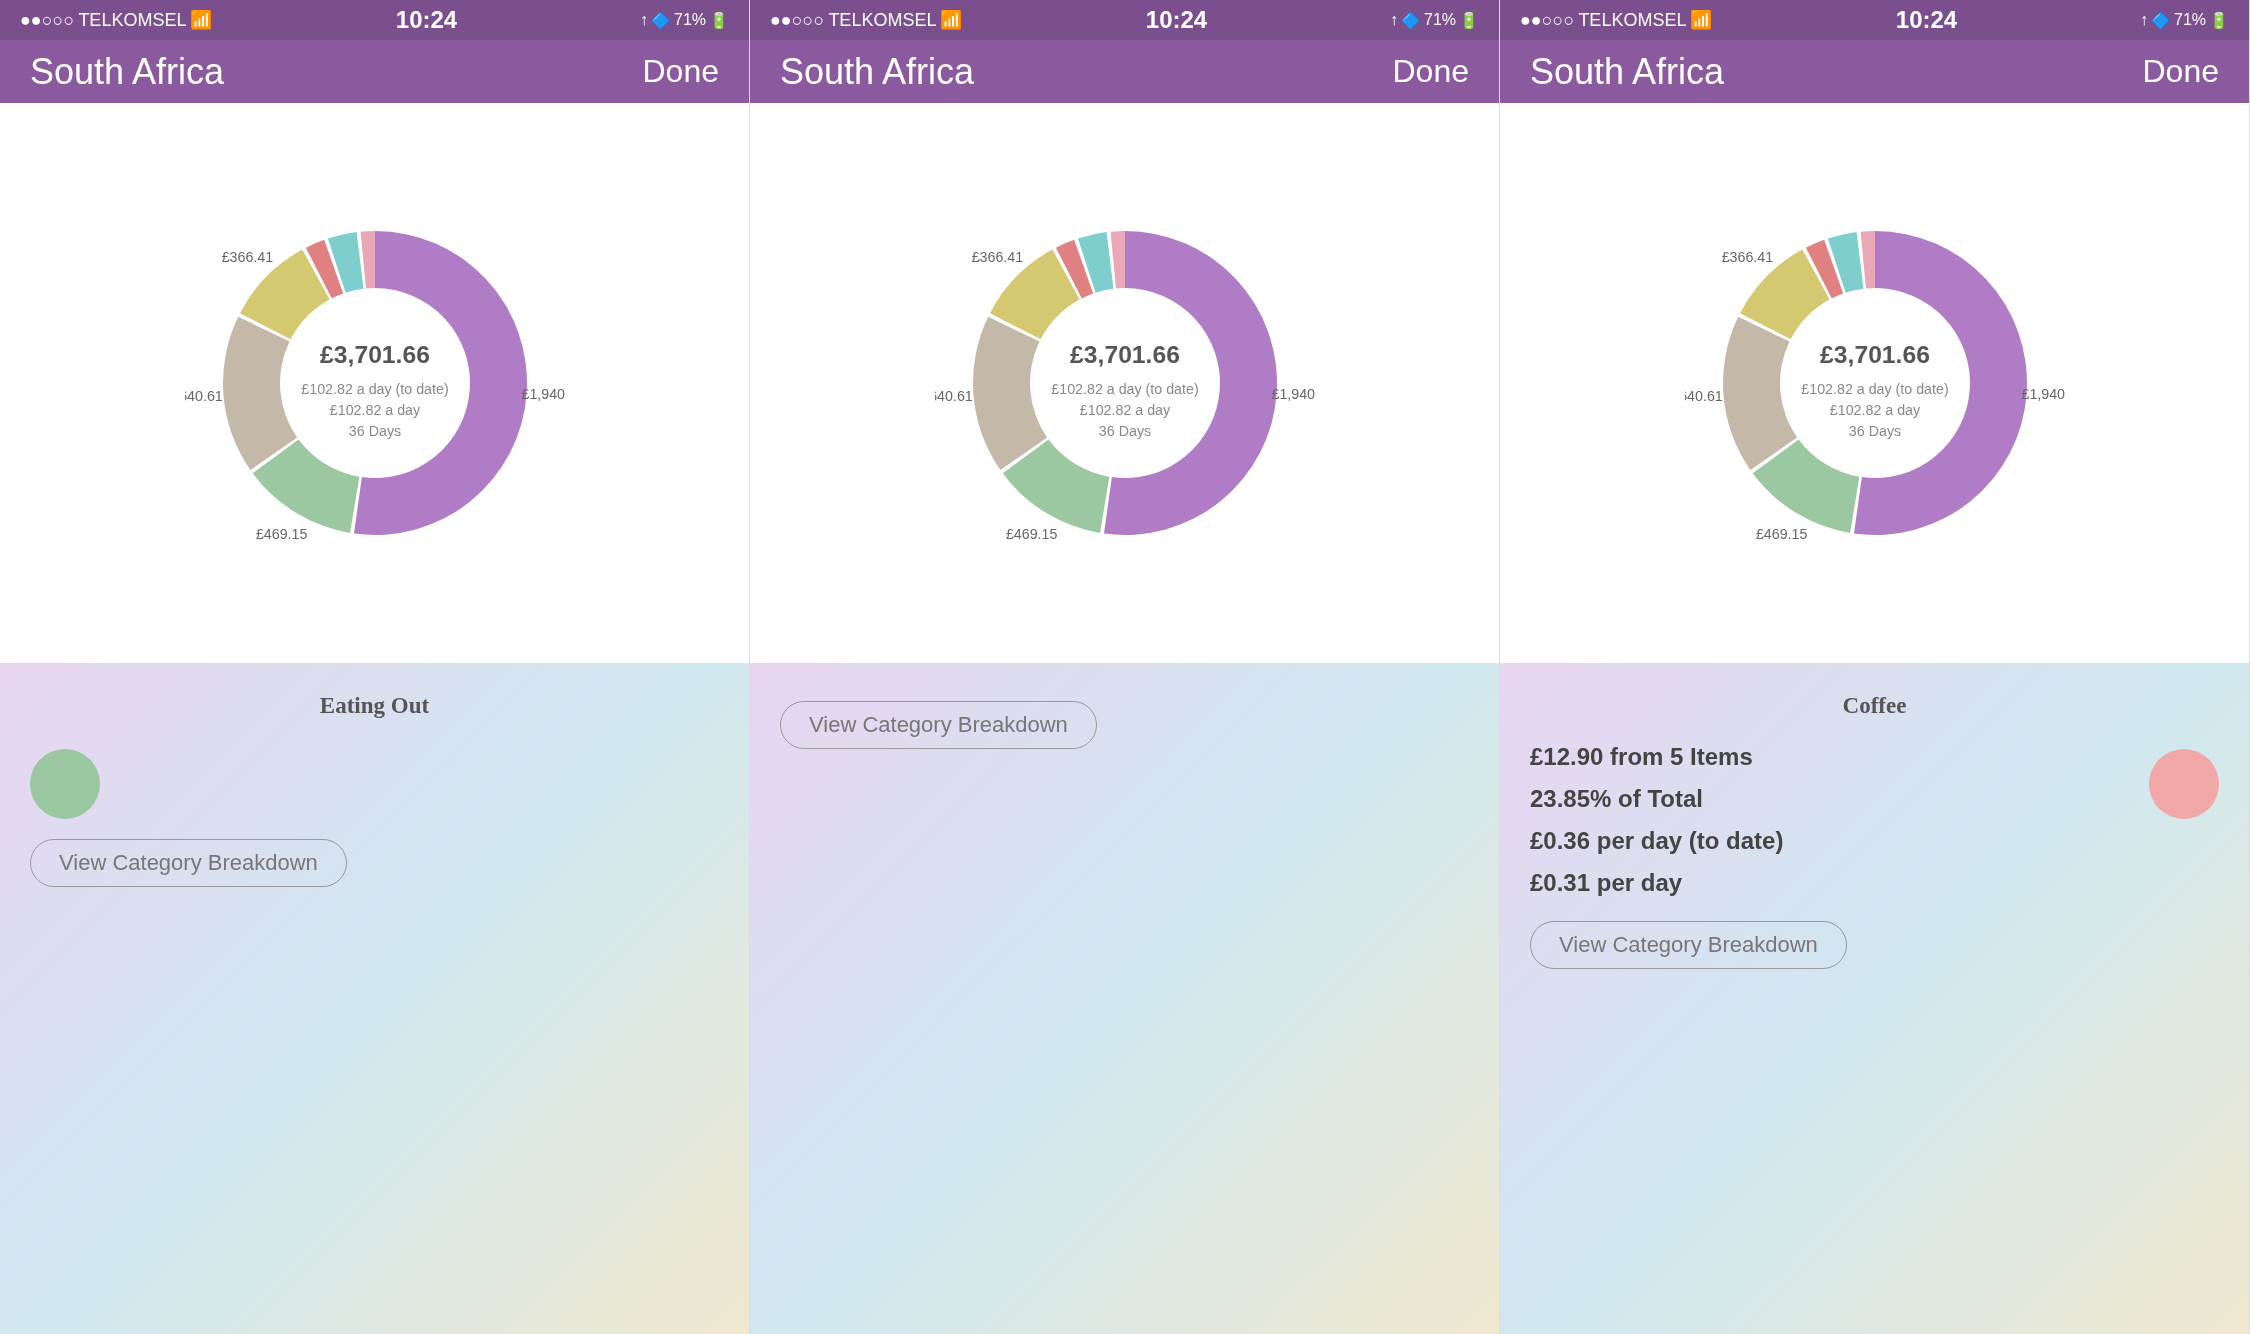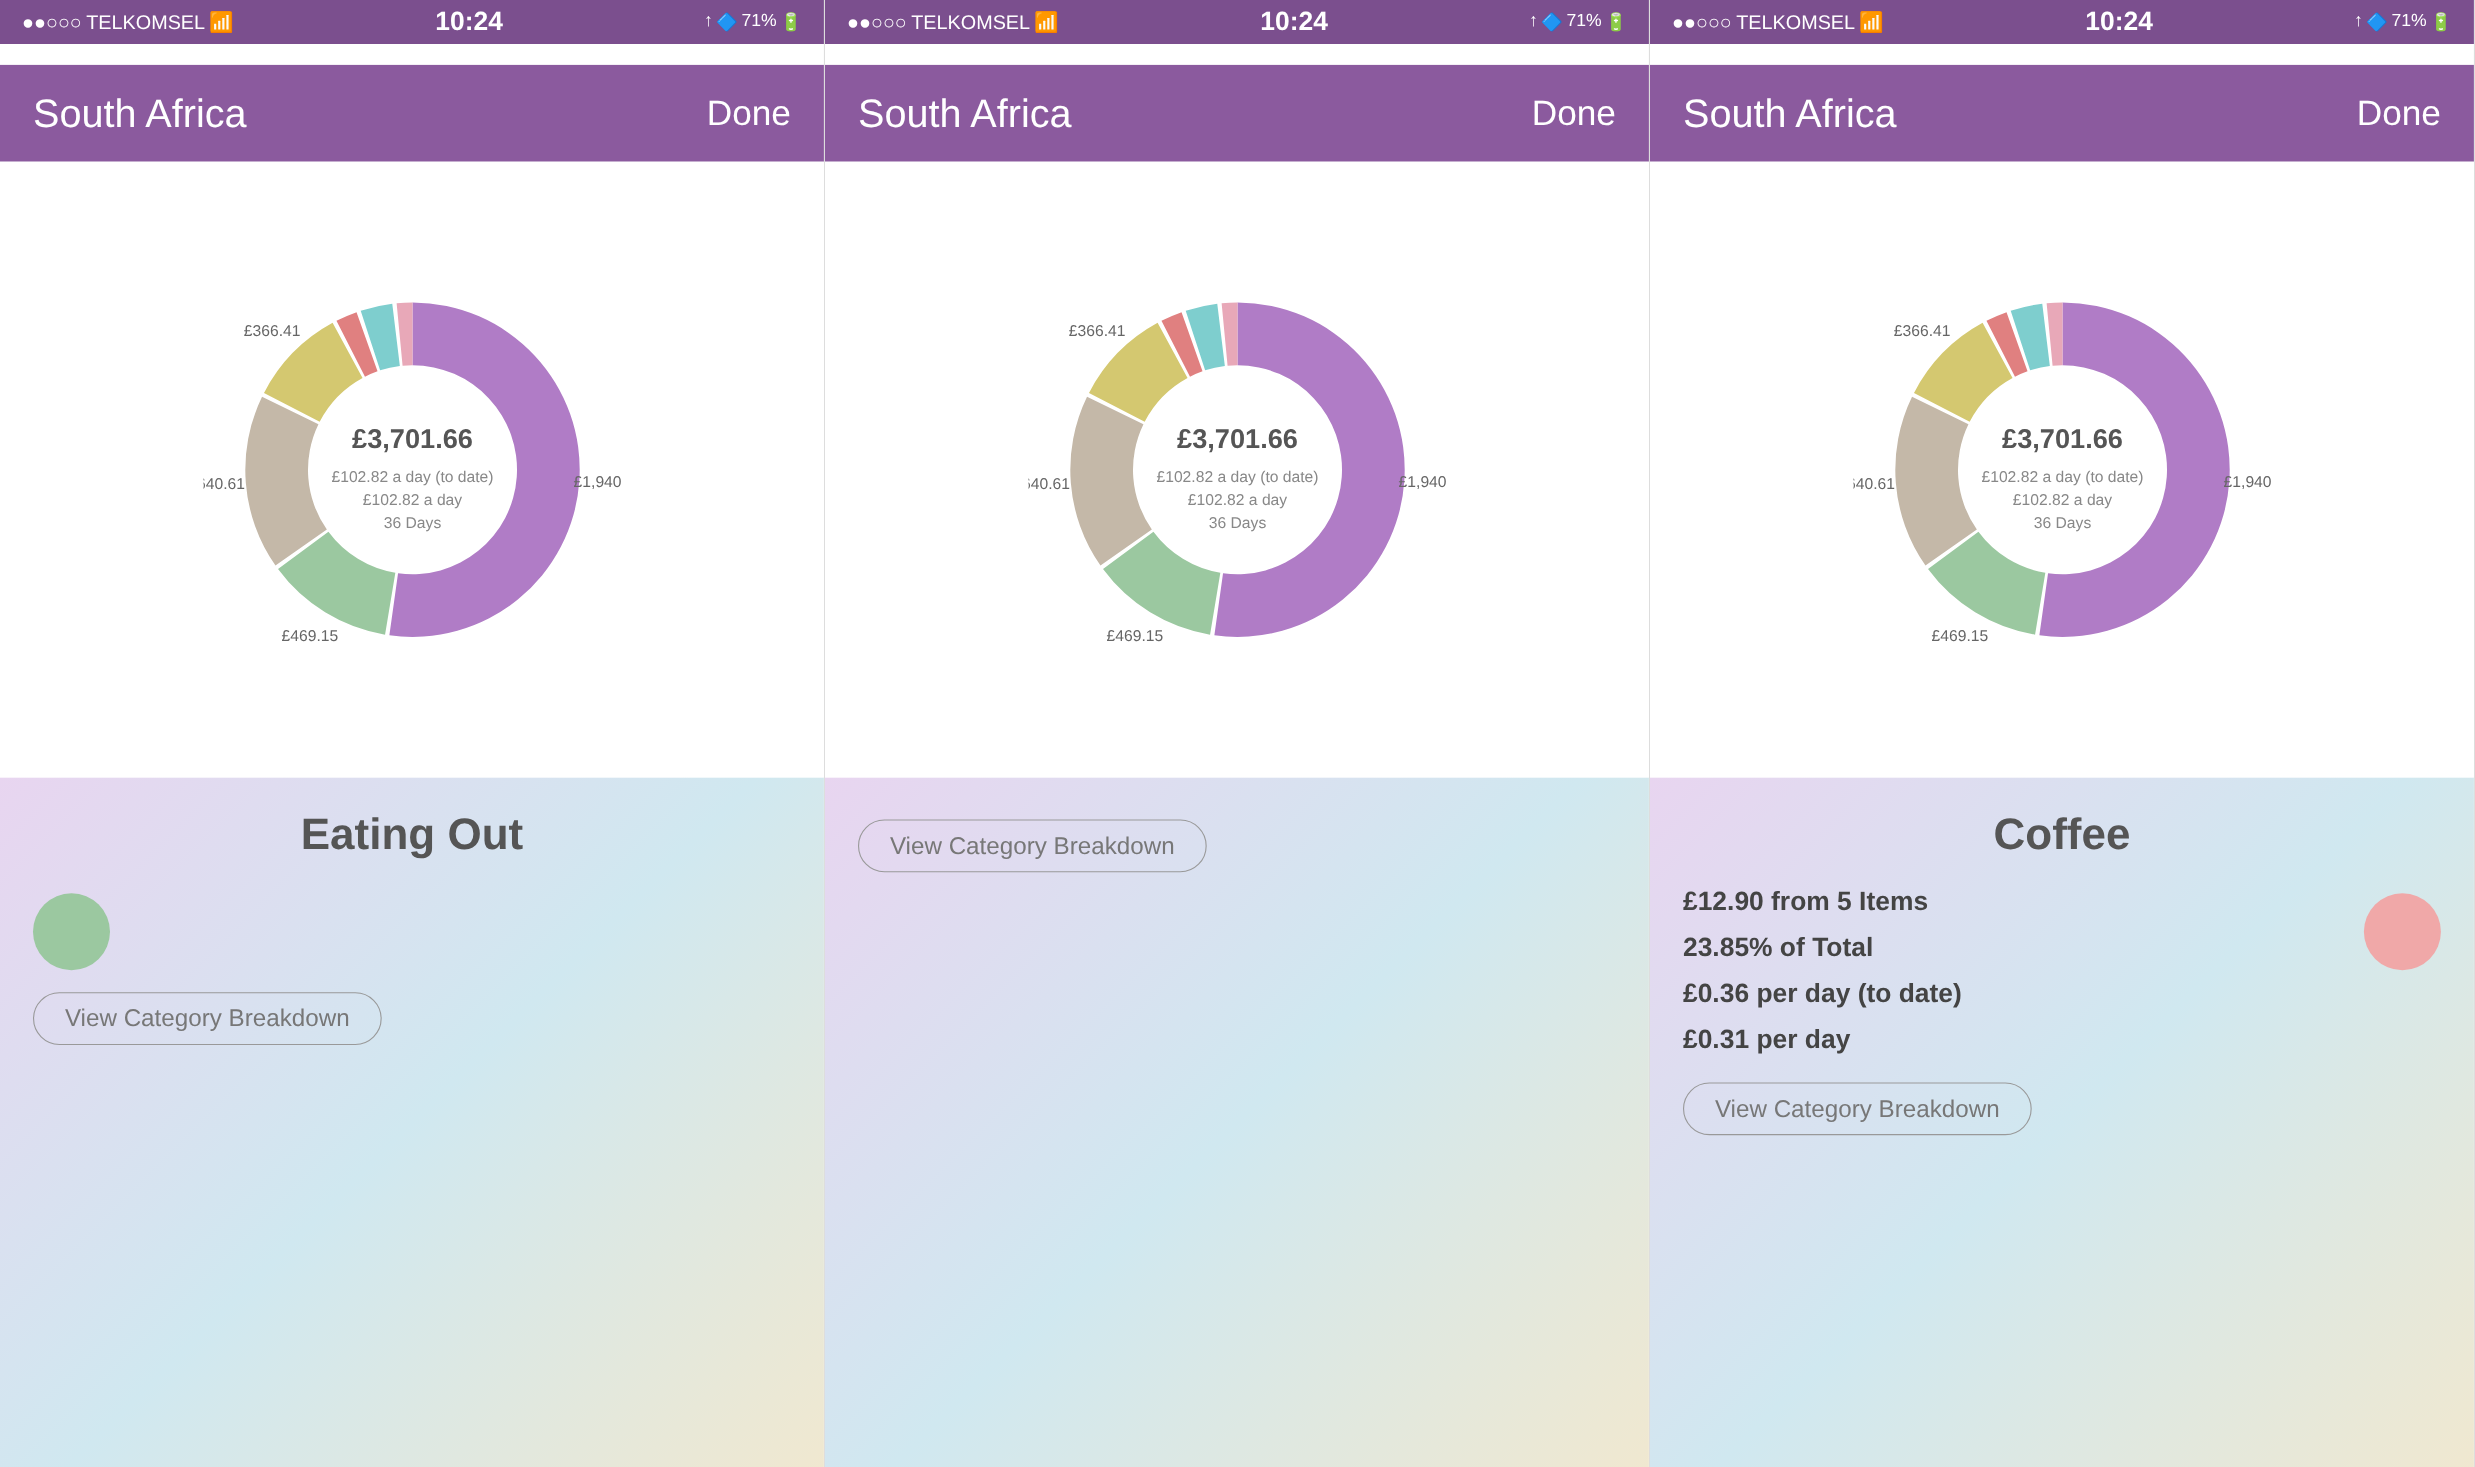--- a/index.html
+++ b/index.html
@@ -30,27 +30,26 @@
       align-items: center;
       justify-content: space-between;
       padding: 0 20px;
       color: white;
       font-size: 20px;
       font-weight: 500;
     }
 
     
     .nav-bar {
-      height: 88px;
+      height: 63px;
       background: #8b5a9e;
       display: flex;
       align-items: center;
       justify-content: space-between;
       padding: 5px 30px;
-      margin-top: 19px;
     }
 
     
     .chart-area {
       background: #fff;
       flex: 1;
       display: flex;
       align-items: center;
       justify-content: center;
       padding: 20px;
@@ -61,25 +60,26 @@
     .info-panel {
       flex: 1;
       background: linear-gradient(135deg, #e8d5f0 0%, #d0e8f0 50%, #f0e8d0 100%);
       padding: 30px 30px 20px 30px;
       display: flex;
       flex-direction: column;
       gap: 12px;
     }
 
     .category-title {
-      font-size: 40px;
+      font-size: 23px;
       font-weight: 700;
       color: #555;
       text-align: center;
       margin-bottom: 8px;
+      font-family: Liberation Serif, serif;
     }
 
     .info-row {
       font-size: 24px;
       color: #555;
       line-height: 1.5;
     }
     .info-row strong {
       font-weight: 700;
       color: #444;

